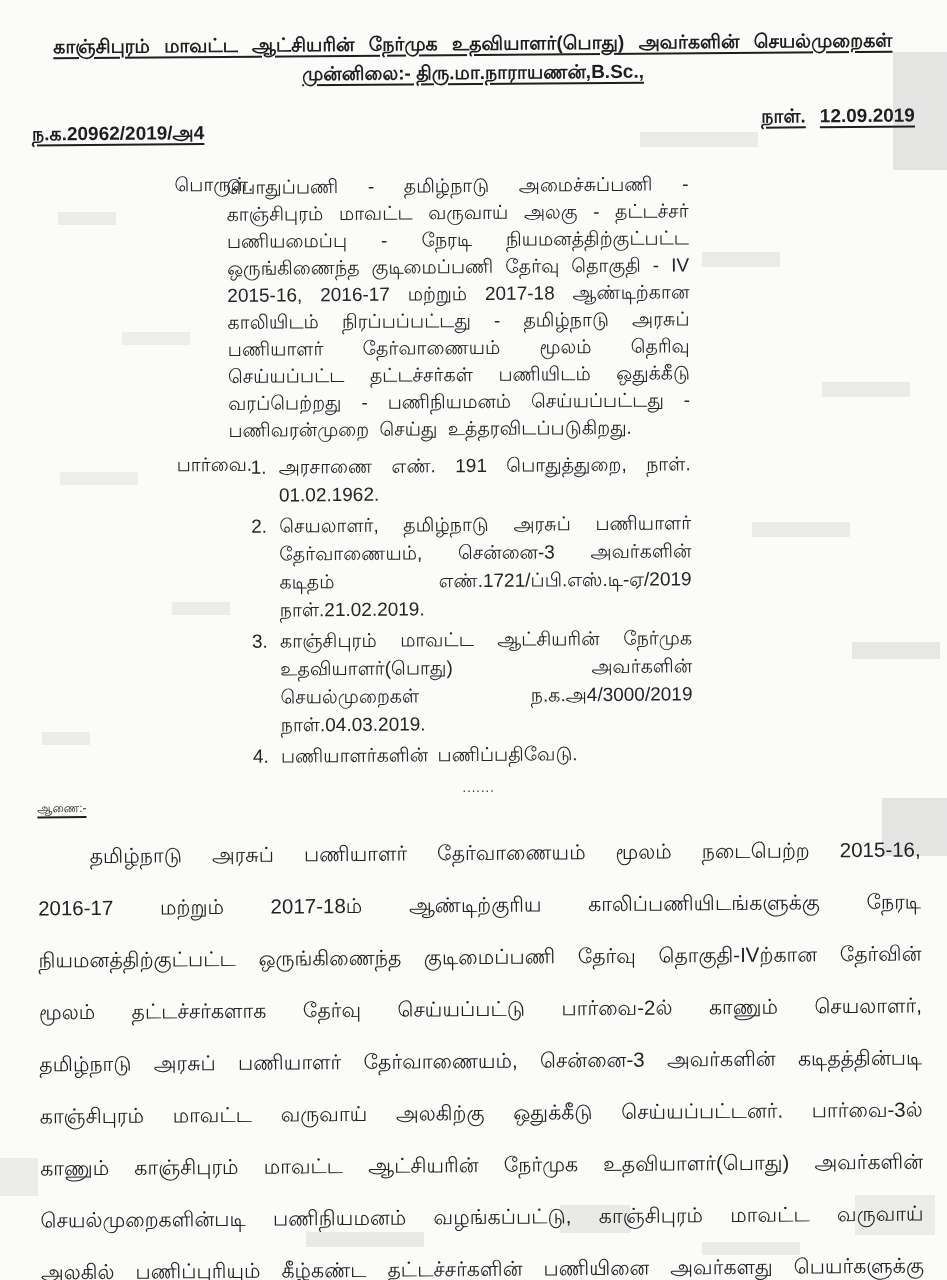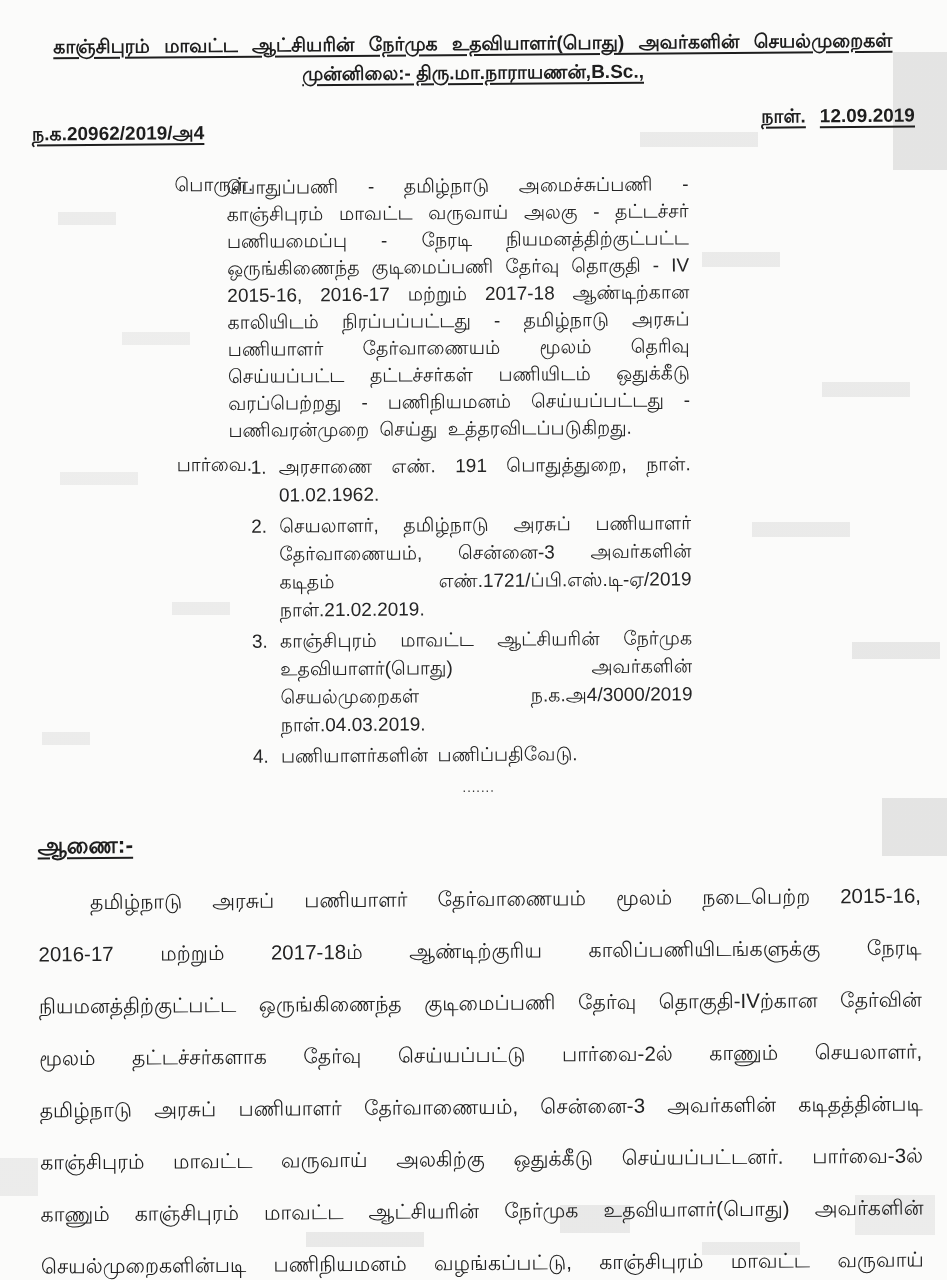--- a/index.html
+++ b/index.html
@@ -75,21 +75,21 @@
   }
   .ref-row { margin-top:10px; }
   .ref-list { list-style:none; margin:0; padding:0 0 0 22px; width:440px; }
   .ref-item { display:flex; font-size:19px; line-height:28px; margin-bottom:3px; }
   .ref-num { flex:none; width:28px; color:#252525; }
   .ref-text { flex:1; text-align:justify; word-spacing:4px; color:#252525; }
 
   .dots { text-align:center; font-size:13px; letter-spacing:1px; margin-top:8px; color:#333; }
 
   .order-label {
-    margin-top:34px; font-weight:bold; font-size:23px; color:#1e1e1e; display:inline-block;
+    font-weight:normal; font-size:12px; color:#1e1e1e; display:inline-block;
   }
   .order-body {
     margin:14px 0 0 0;
     font-size:20.5px; line-height:52px;
     text-align:justify; text-align-last:left;
     text-indent:52px; word-spacing:15px;
     color:#222;
   }
 </style>
 </head>

